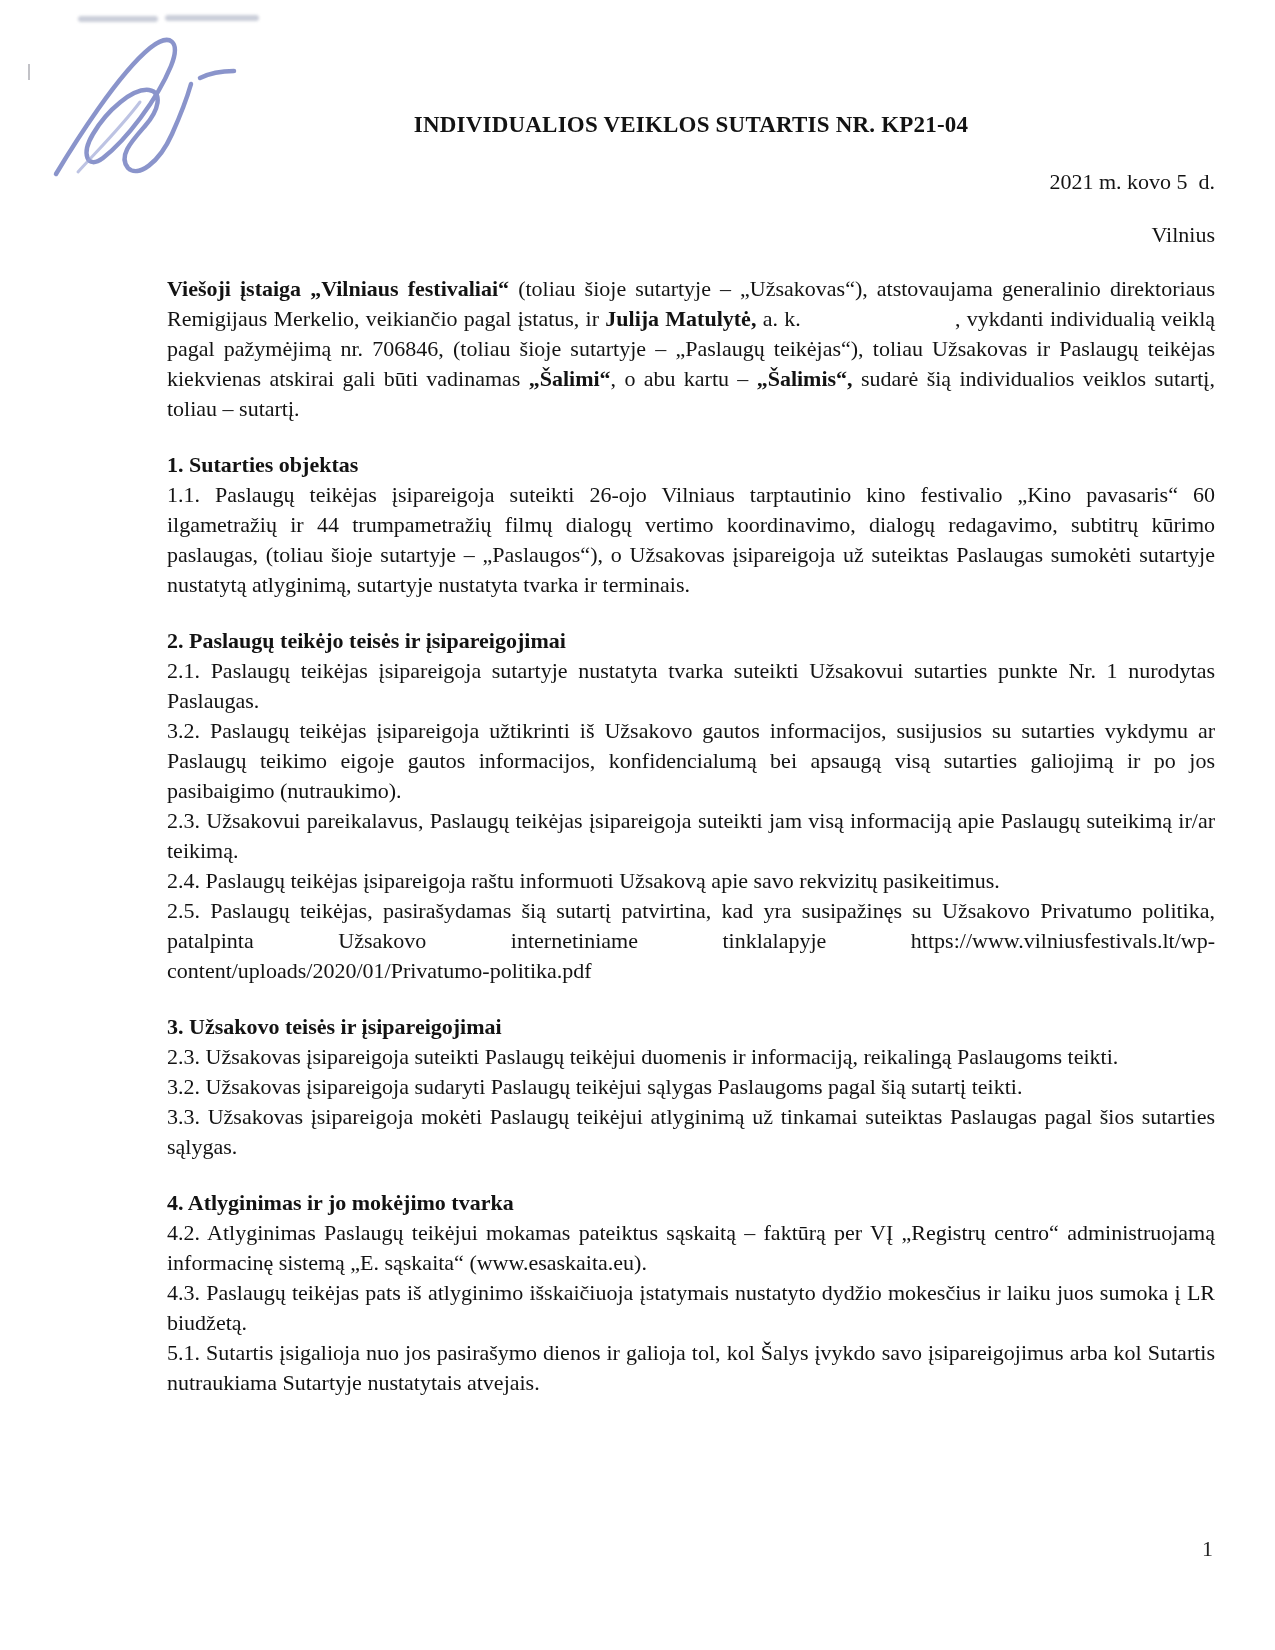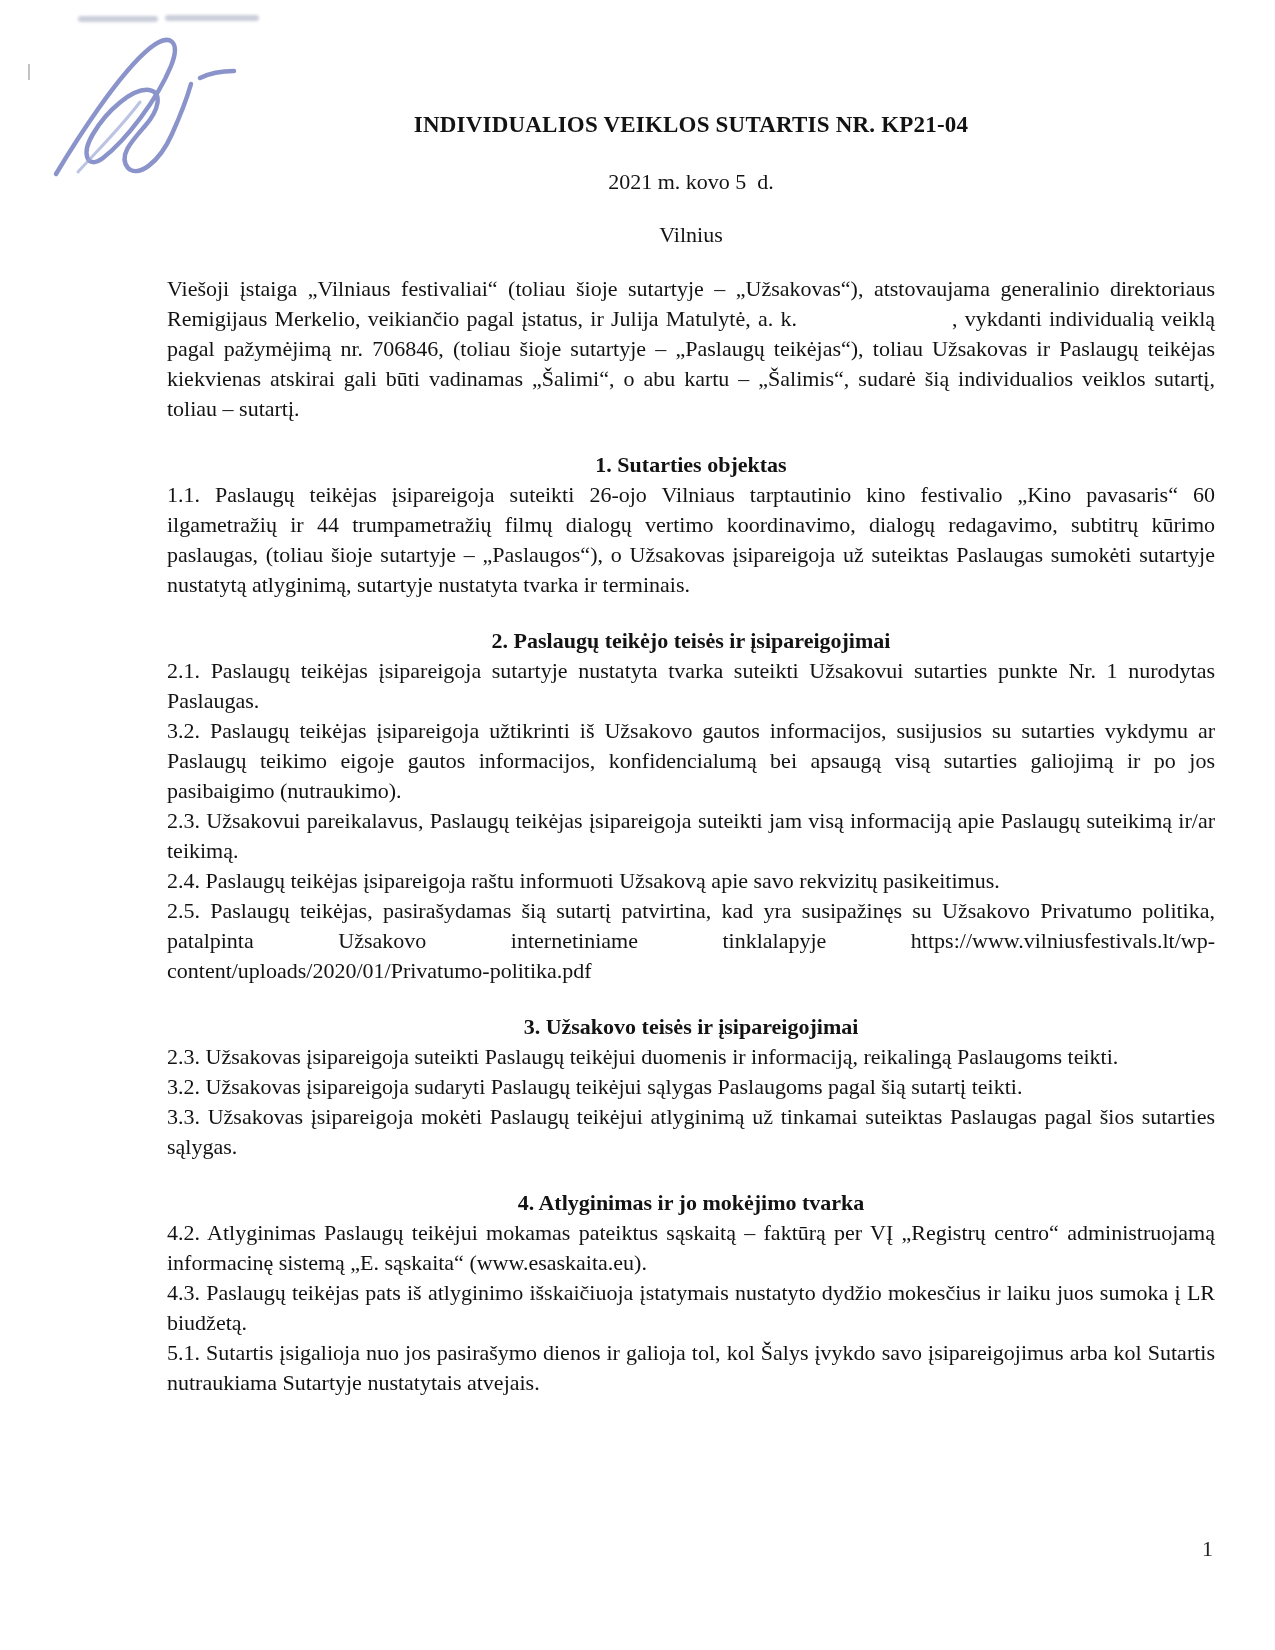--- a/index.html
+++ b/index.html
@@ -21,34 +21,34 @@
   .title{
     margin:110px 0 0 0;
     font-size:23px;
     line-height:30px;
     font-weight:bold;
     text-align:center;
     letter-spacing:0.2px;
   }
   .centerline{
     margin-top:27px;
-    text-align:center;
+    text-align:right;
     white-space:pre-wrap;
   }
   .centerline.city{margin-top:23px;}
   .intro{
     margin:24px 0 0 0;
     text-align:justify;
   }
-  .b{font-weight:normal;}
+  .b{font-weight:bold;}
   .redacted-gap{display:inline-block;width:148px;height:1px;}
   .sec-heading{
     margin-top:26px;
     font-weight:bold;
-    text-align:center;
+    text-align:left;
   }
   .clause{
     margin:0;
     text-align:justify;
   }
   .pagenum{
     position:absolute;
     right:62px;
     top:1534px;
     font-size:22px;

